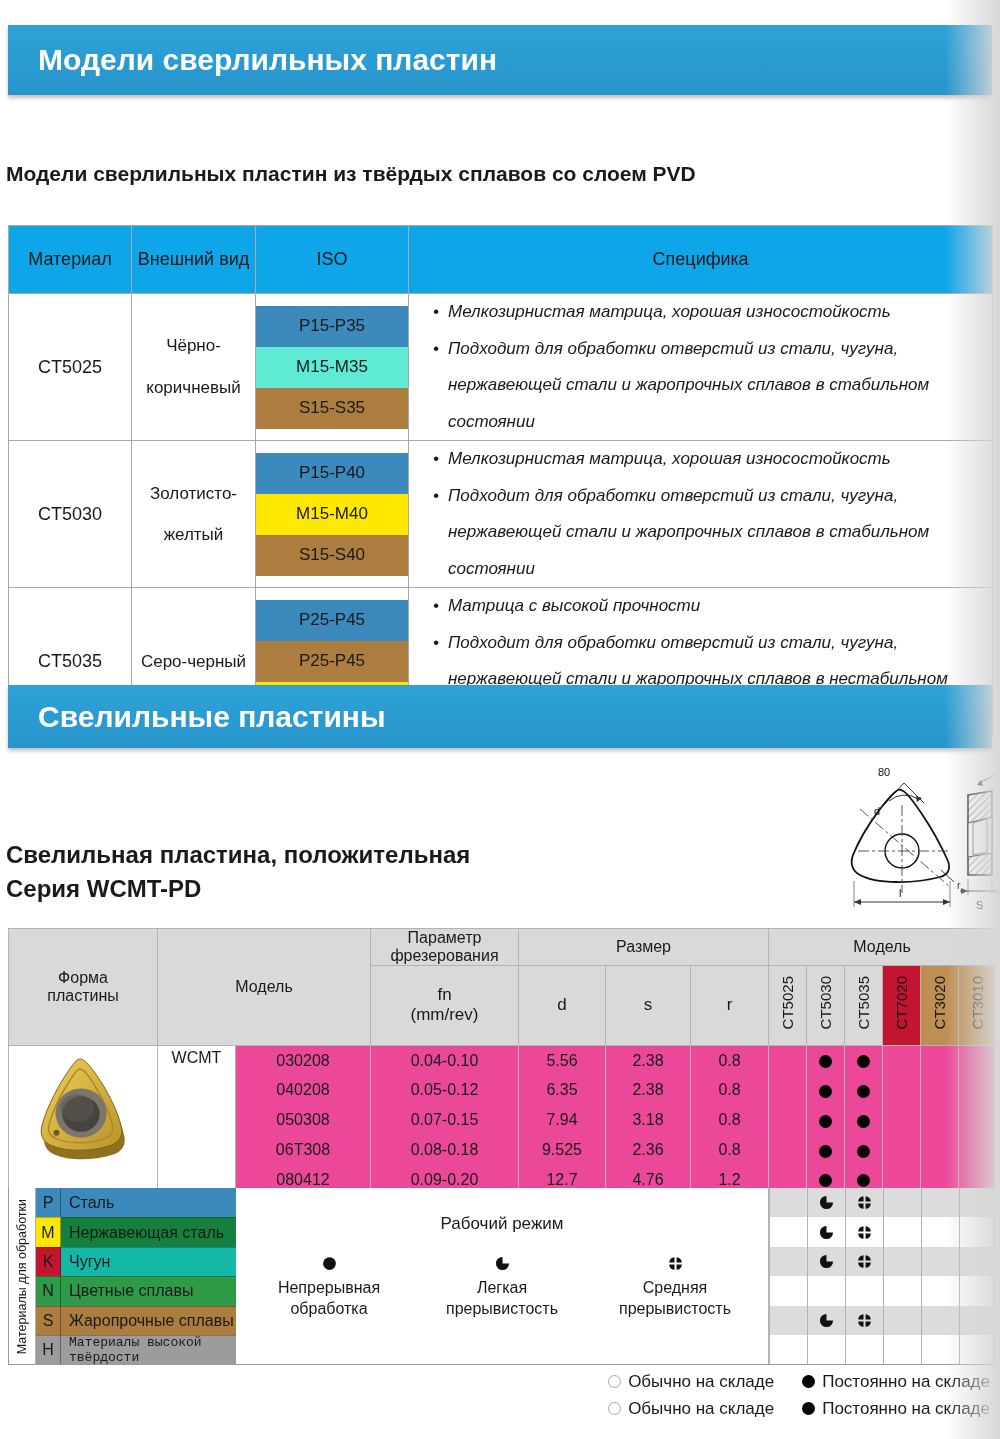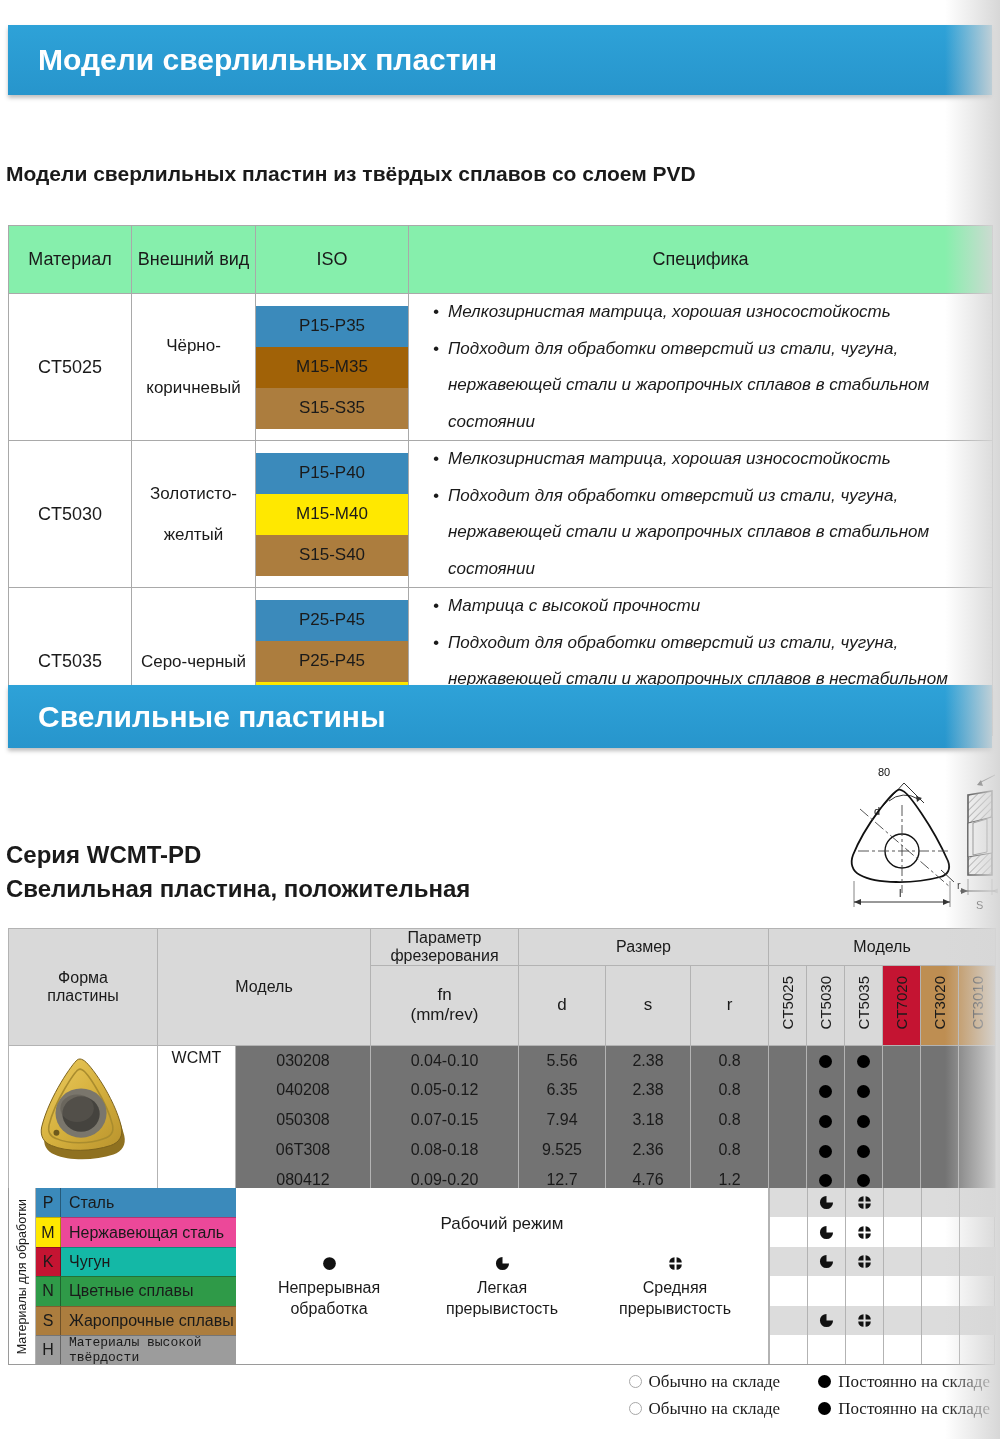--- a/index.html
+++ b/index.html
@@ -16,21 +16,21 @@
   display:flex;align-items:center;padding-left:30px;
   box-shadow:0 3px 4px rgba(0,0,0,0.25);}
 #banner1{top:25px;height:70px;font-size:30px;}
 #banner2{top:685px;height:63px;font-size:30px;}
 
 #section-title{position:absolute;left:6px;top:162px;font-size:21px;font-weight:bold;}
 
 
 #pvd-table{position:absolute;left:8px;top:225px;width:984px;border-collapse:collapse;table-layout:fixed;}
 #pvd-table th,#pvd-table td{border:1px solid #a9a9a9;}
-#pvd-table th{height:68px;font-weight:normal;font-size:18px;background:#86efac;}
+#pvd-table th{height:68px;font-weight:normal;font-size:18px;background:#0ea5e9;}
 .pvd-row{height:125px;}
 .mat{text-align:center;font-size:18px;vertical-align:middle;}
 .app{text-align:center;font-size:17px;line-height:2.45;vertical-align:middle;}
 .isoStack{padding:0;}
 .isoWrap{display:flex;flex-direction:column;height:123px;}
 .isoItem{flex:1;display:flex;align-items:center;justify-content:center;font-size:17px;}
 .spec{padding:0 8px 0 24px;font-size:17px;vertical-align:middle;}
 .specList{list-style:none;}
 .specItem{position:relative;padding-left:15px;line-height:2.15;font-style:italic;}
 .specItem::before{content:"\2022";position:absolute;left:0;}
@@ -47,21 +47,21 @@
   table-layout:fixed;border:1px solid #9a9a9a;}
 #insert-table th{background:#D9D9D9;font-weight:normal;border:1px solid #b3b3b3;vertical-align:middle;text-align:center;}
 .h1row th{height:30px;font-size:16px;}
 #h2 th{height:80px;font-size:17px;}
 .paramH{font-size:13.5px;line-height:1.12;}
 .fnH{font-size:16px;line-height:1.2;}
 .gradeH{background:#fff;padding:0;}
 .vtext{writing-mode:vertical-rl;transform:rotate(180deg);}
 .gradeH .vtext{font-size:15px;display:inline-block;}
 #insert-table td{border-left:1px solid #b3b3b3;border-right:1px solid #b3b3b3;border-top:none;border-bottom:none;
-  height:30px;font-size:16px;text-align:center;vertical-align:middle;background:#737373;}
+  height:30px;font-size:16px;text-align:center;vertical-align:middle;background:#ec4899;}
 .dstripe td{background:#DCDCDC;}
 .shapeCell{background:#fff !important;}
 .wcmtCell{background:#fff !important;vertical-align:top !important;padding-top:3px;}
 .dot{display:inline-block;width:13px;height:13px;border-radius:50%;background:#000;vertical-align:middle;}
 
 
 #materials-grid{position:absolute;left:8px;top:1188px;width:987px;height:177px;display:grid;
   grid-template-columns:27px 25px 175px 533px 38px 38px 38px 38px 38px 37px;
   grid-auto-rows:29.4px;border:1px solid #9a9a9a;border-top:none;background:#fff;}
 .vcell{display:flex;align-items:center;justify-content:center;border-right:1px solid #b3b3b3;background:#fff;}
@@ -74,21 +74,21 @@
 .modesRow{display:flex;justify-content:space-between;padding:0 28px 0 28px;margin-top:22px;}
 .modeItem{text-align:center;min-width:130px;}
 .modeSym{height:18px;}
 .symsvg{width:15px;height:15px;}
 .modeLab{font-size:16px;line-height:1.3;margin-top:4px;}
 .gCell{display:flex;align-items:center;justify-content:center;border-left:1px solid #b3b3b3;}
 .gstripe{background:#DCDCDC;}
 
 
 #stock-legend{position:absolute;right:10px;top:1368px;}
-.legLine{display:flex;justify-content:flex-end;gap:38px;font-size:17px;line-height:27px;font-family:Liberation Serif, serif;}
+.legLine{display:flex;justify-content:flex-end;gap:28px;font-size:17px;line-height:27px;}
 .legItem{display:flex;align-items:center;gap:7px;}
 .openDot{width:13px;height:13px;border-radius:50%;border:1.5px solid #a8a8a8;background:#fff;flex:none;}
 .fillDot{width:13px;height:13px;border-radius:50%;background:#000;flex:none;}
 </style>
 </head>
 <body>
 
 <div id="banner1" class="banner">
   <span>Модели сверлильных пластин</span>
 </div>
@@ -111,21 +111,21 @@
     </tr>
   </thead>
   <tbody id="pvd-body">
       <tr class="pvd-row">
         <td class="mat">CT5025</td>
         <td class="app pre">Чёрно-
 коричневый</td>
         <td class="isoStack">
           <div class="isoWrap">
             <div class="isoItem" style="background: rgb(59, 138, 187);">P15-P35</div>
-            <div class="isoItem" style="background: #a16207;">M15-M35</div>
+            <div class="isoItem" style="background: #5eead4;">M15-M35</div>
             <div class="isoItem" style="background: rgb(172, 125, 62);">S15-S35</div>
           </div>
         </td>
         <td class="spec">
           <ul class="specList">
             <li class="specItem">Мелкозирнистая матрица, хорошая износостойкость</li>
             <li class="specItem">Подходит для обработки отверстий из стали, чугуна, нержавеющей стали и жаропрочных сплавов в стабильном состоянии</li>
           </ul>
         </td>
       </tr>
@@ -208,22 +208,22 @@
 
     <path d="M158,116 L158,132 M182,116 L182,132" stroke="#666" stroke-width="0.8" fill="none"></path>
     <path d="M150,128 L190,128" stroke="#333" stroke-width="1"></path>
     <path d="M158,128 l-7,-3 v6 z" fill="#333"></path>
     <path d="M182,128 l7,-3 v6 z" fill="#333"></path>
     <text x="166" y="146" class="dtext">S</text>
   </svg>
 </div>
 
 <div id="series-heading">
+  <div>Свелильная пластина, положительная</div>
   <div>Серия WCMT-PD</div>
-  <div>Свелильная пластина, положительная</div>
 </div>
 
 <table id="insert-table">
   <colgroup>
     <col style="width:149px">
       <col style="width:78px">
       <col style="width:135px">
       <col style="width:148px">
     <col style="width:87px">
       <col style="width:85px">
@@ -395,21 +395,21 @@
           <path d="M0 0 L5.6 0 A5.6 5.6 0 0 1 0 5.6 Z" transform="translate(8 8) rotate(90) translate(1.1 1.1)"></path>
           <path d="M0 0 L5.6 0 A5.6 5.6 0 0 1 0 5.6 Z" transform="translate(8 8) rotate(180) translate(1.1 1.1)"></path>
           <path d="M0 0 L5.6 0 A5.6 5.6 0 0 1 0 5.6 Z" transform="translate(8 8) rotate(270) translate(1.1 1.1)"></path>
         </g>
       </svg>
     </div>
     <div class="gCell gstripe" style="grid-area: 1 / 8;"></div>
     <div class="gCell gstripe" style="grid-area: 1 / 9;"></div>
     <div class="gCell gstripe" style="grid-area: 1 / 10;"></div>
     <div class="letCell" style="grid-area: 2 / 2; background: rgb(255, 232, 0); border-top: 1px solid rgba(0, 0, 0, 0.25);">M</div>
-    <div class="labCell" style="grid-area: 2 / 3; background: #ec4899; border-top: 1px solid rgba(0, 0, 0, 0.25);">Нержавеющая сталь</div>
+    <div class="labCell" style="grid-area: 2 / 3; background: #15803d; border-top: 1px solid rgba(0, 0, 0, 0.25);">Нержавеющая сталь</div>
     <div class="gCell" style="grid-area: 2 / 5;"></div>
     <div class="gCell" style="grid-area: 2 / 6;">
       <svg class="symsvg" viewBox="0 0 16 16">
         <path d="M8 8 L8 1 A7 7 0 1 0 15 8 Z" fill="#111"></path>
       </svg>
     </div>
     <div class="gCell" style="grid-area: 2 / 7;">
       <svg class="symsvg" viewBox="0 0 16 16">
         <g fill="#111">
           <path d="M0 0 L5.6 0 A5.6 5.6 0 0 1 0 5.6 Z" transform="translate(8 8) rotate(0) translate(1.1 1.1)"></path>

